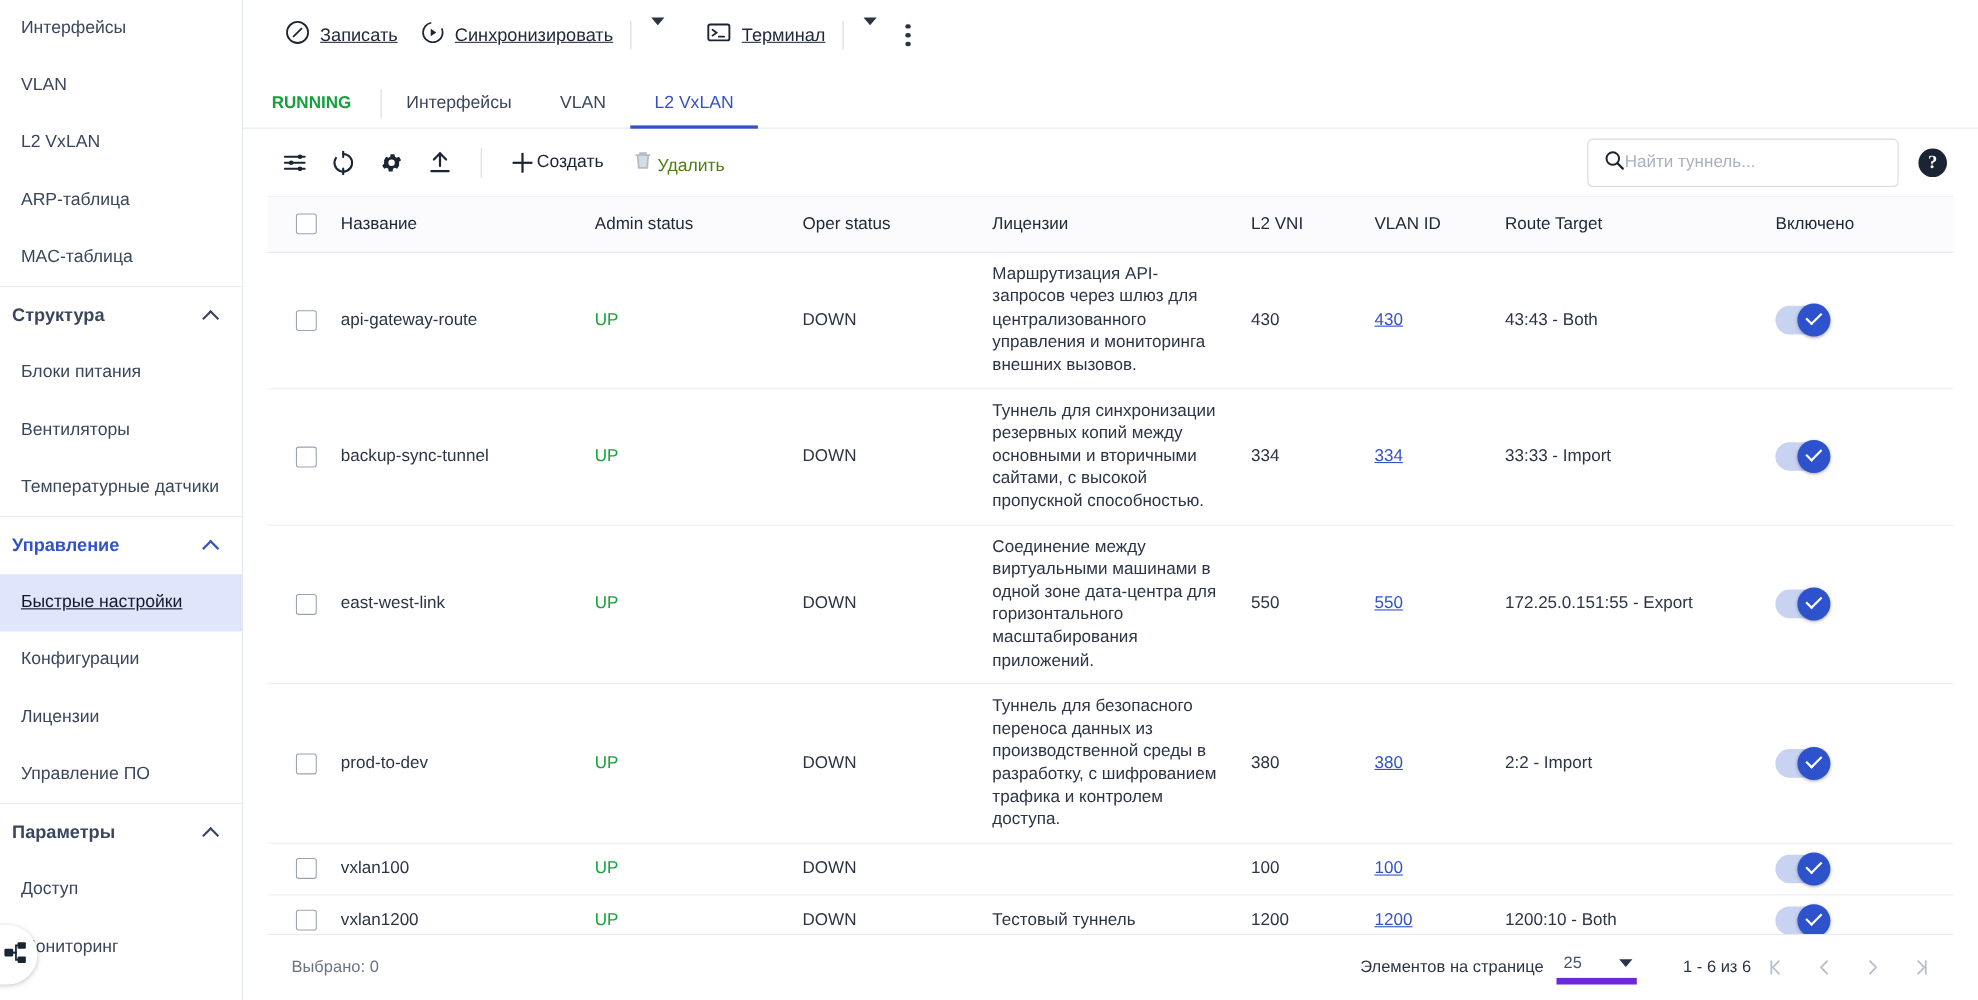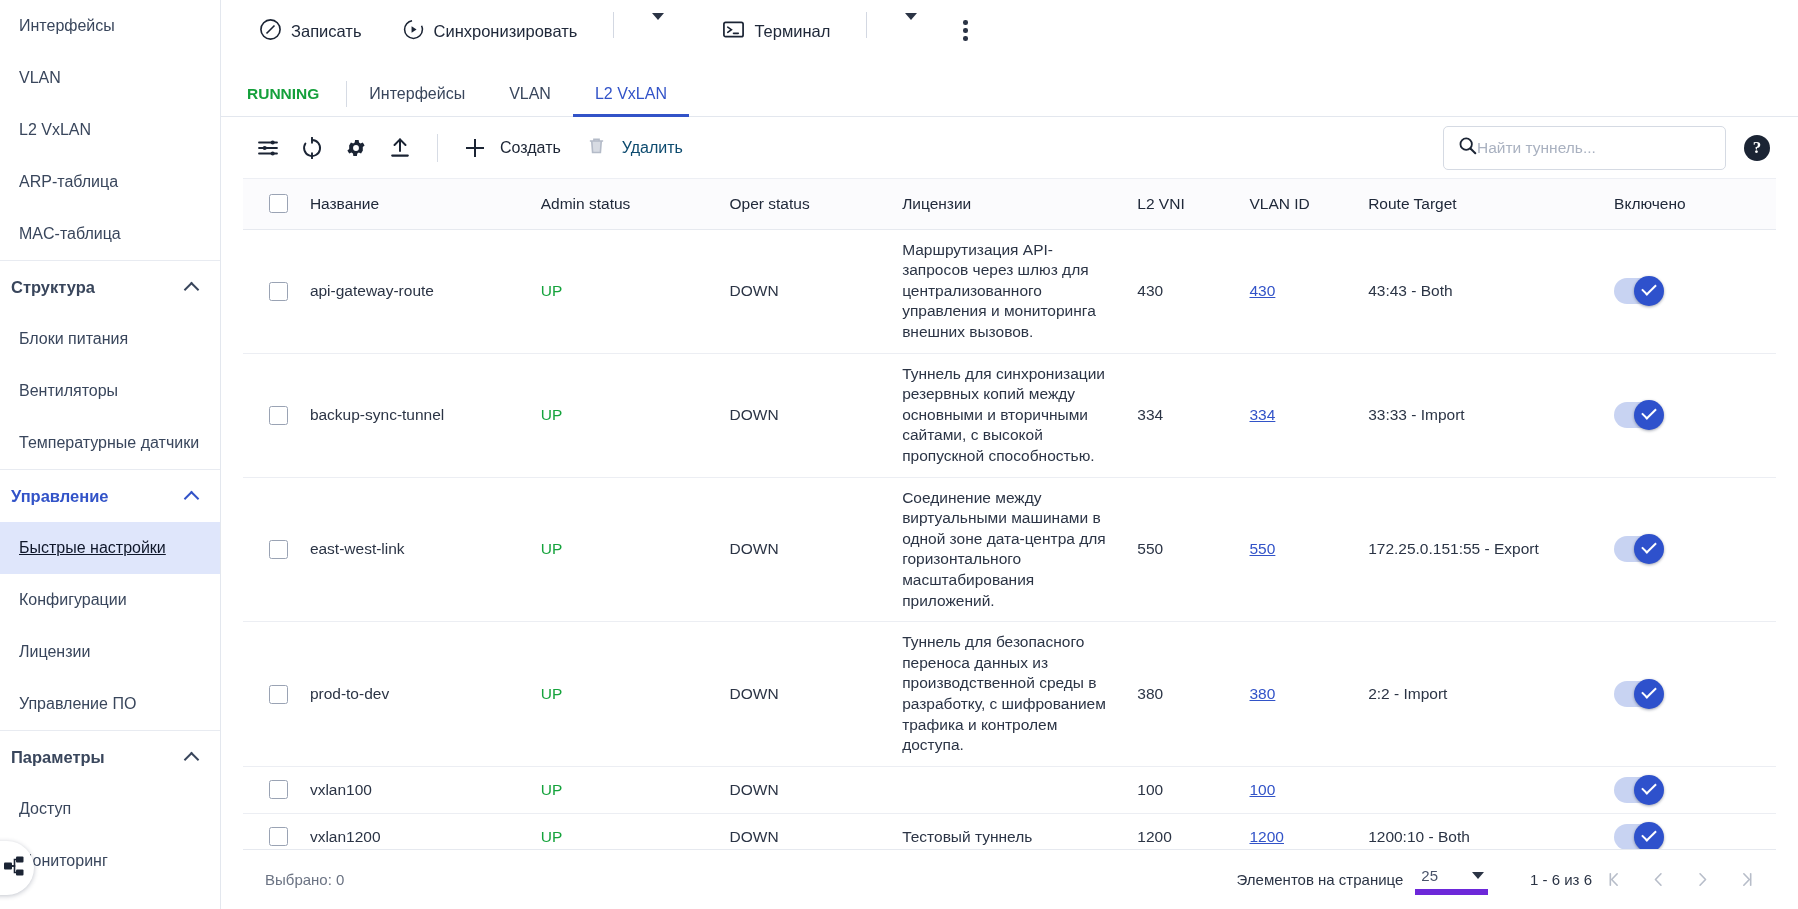--- a/index.html
+++ b/index.html
@@ -66,21 +66,21 @@
   .page-title { font-size: 25px; font-weight: bold; color: #20293a; letter-spacing: .1px; }
   .badges { display: flex; align-items: center; gap: 9px; margin-top: 2px; }
   .badge-group { display: flex; border: 1px solid #9ecaa0; border-radius: 3px; overflow: hidden; }
   .badge {
     background: #caeccb; color: #2a4a2c;
     font-size: 12.5px; padding: 3px 9px 4px;
     border-right: 1px solid #9ecaa0;
   }
   .badge:last-child { border-right: none; }
 
-  .title-right { display: flex; align-items: flex-start; gap: 20px; padding-top: 6px; }
+  .title-right { display: flex; align-items: center; gap: 0; padding-top: 6px; text-decoration: underline; }
   .tb-btn {
     display: flex; align-items: center; gap: 9px;
     font-size: 16.5px; color: #20293a;
     padding: 6px 10px; border-radius: 4px; cursor: pointer; white-space: nowrap;
   }
   .vsep { width: 1px; height: 26px; background: #d3d8e2; margin: 0 6px; }
   .caret-btn { padding: 8px 12px; border-radius: 4px; cursor: pointer; }
   .caret {
     width: 0; height: 0;
     border-left: 6px solid transparent; border-right: 6px solid transparent;
@@ -121,25 +121,25 @@
     display: flex; align-items: center; gap: 2px;
     padding: 0 6px 0 4px;
     border-bottom: 1px solid #edeff4;
   }
   .ic-btn {
     width: 42px; height: 42px; display: flex; align-items: center; justify-content: center;
     border-radius: 4px; cursor: pointer; color: #1b2434;
   }
   .abar-sep { width: 1px; height: 28px; background: #d7dce5; margin: 0 14px; }
   .txt-btn {
-    display: flex; align-items: center; gap: 16px;
+    display: flex; align-items: flex-end; gap: 4px;
     padding: 7px 12px; border-radius: 4px; cursor: pointer;
     font-size: 16px; color: #1b2434;
   }
-  .txt-btn.disabled { color: #0c4a6e; cursor: default; }
+  .txt-btn.disabled { color: #4d7c0f; cursor: default; }
   .plus { position: relative; width: 18px; height: 18px; }
   .plus::before, .plus::after { content: ""; position: absolute; background: #1b2434; }
   .plus::before { left: 8px; top: 0; width: 2px; height: 18px; }
   .plus::after  { top: 8px; left: 0; height: 2px; width: 18px; }
   .spacer { flex: 1 1 auto; }
   .search-wrap {
     display: flex; align-items: center; 
     width: 283px; height: 44px;
     border: 1px solid #d5dae3; border-radius: 5px;
     padding: 0 14px; background: #fff;

